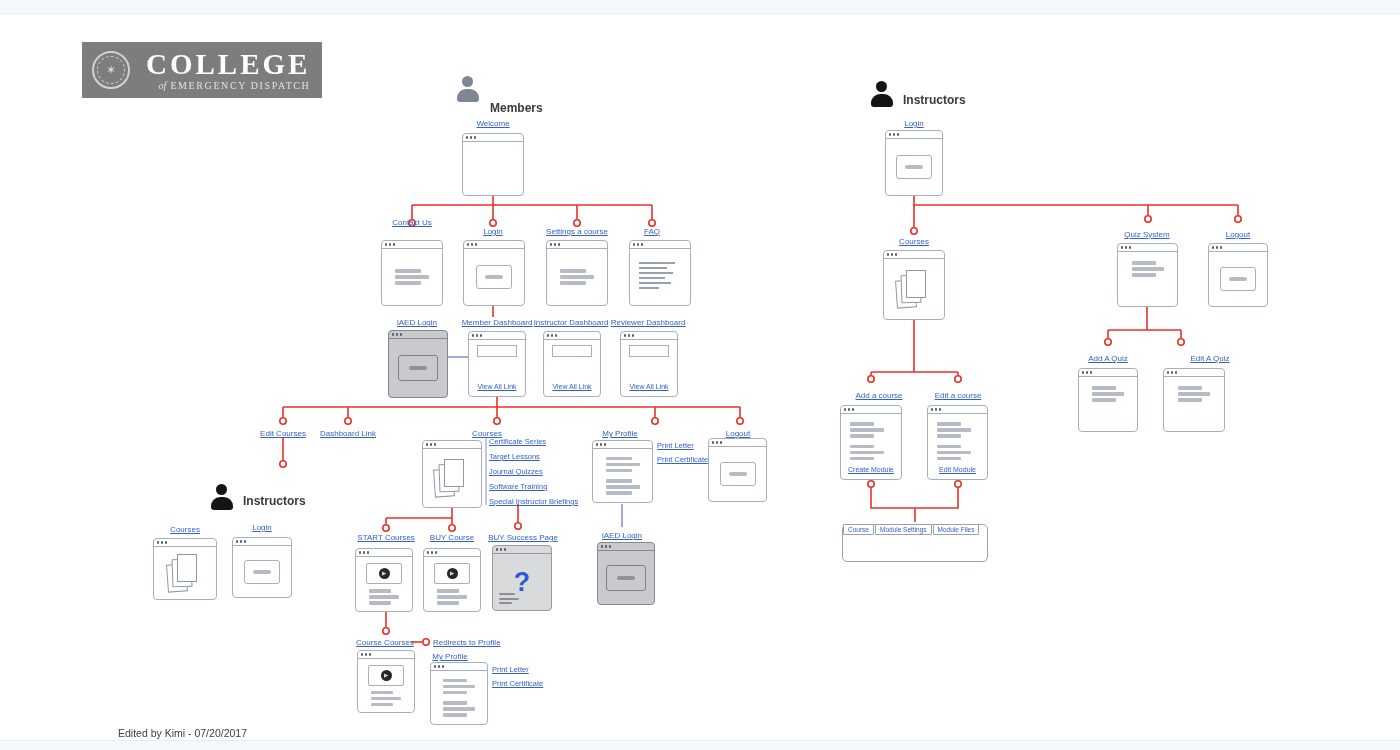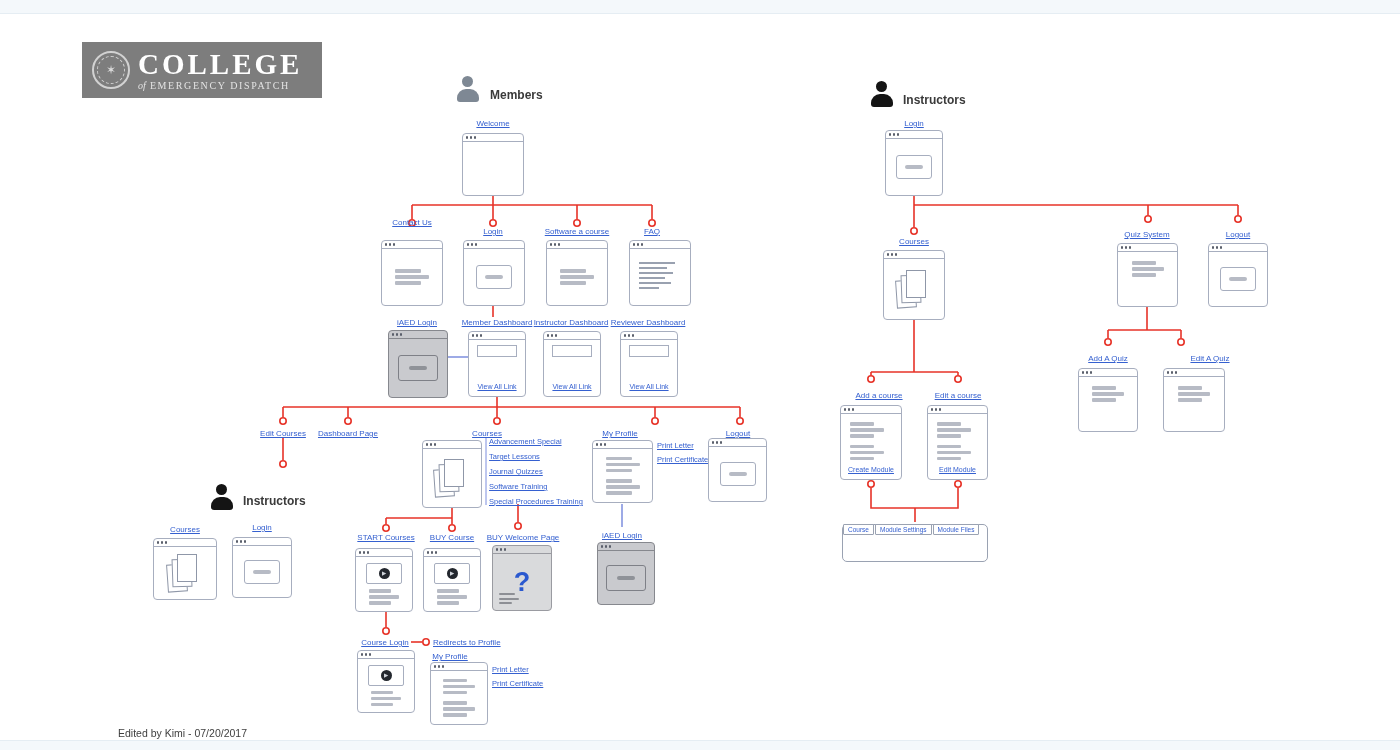--- a/index.html
+++ b/index.html
@@ -5,21 +5,21 @@
   html,body{margin:0;padding:0;background:#eef4f8;font-family:"Liberation Sans",sans-serif;}
   #canvas{position:relative;width:1400px;height:750px;background:#fff;overflow:hidden;margin:0 auto;}
   .edge{position:absolute;left:0;right:0;background:#f4f8fb;}
   .edge.top{top:0;height:13px;border-bottom:1px solid #e5edf3;}
   .edge.bot{bottom:0;height:9px;border-top:1px solid #e5edf3;}
 
   
   .logo{position:absolute;left:82px;top:42px;width:240px;height:56px;background:#7d7d7d;display:flex;align-items:center;padding-left:10px;box-sizing:border-box;}
   .seal{width:38px;height:38px;border:2px solid #d2d2d2;border-radius:50%;display:flex;align-items:center;justify-content:center;box-sizing:border-box;flex:0 0 auto;}
   .seal-inner{width:26px;height:26px;border:1px dashed #cfcfcf;border-radius:50%;color:#dcdcdc;font-size:12px;line-height:26px;text-align:center;}
-  .logo-text{margin-left:8px;}
+  .logo-text{margin-left:16px;text-align:right;}
   .logo-title{font-family:"Liberation Serif",serif;font-weight:700;font-size:29px;letter-spacing:3px;color:#fff;line-height:1;}
   .logo-sub{font-family:"Liberation Serif",serif;font-size:10px;letter-spacing:1.6px;color:#e3e3e3;margin-top:1px;}
   .logo-sub i{text-transform:lowercase;letter-spacing:0;}
 
   
   .person{position:absolute;width:24px;height:27px;}
   .person .head{position:absolute;left:6px;top:0;width:11px;height:11px;border-radius:50%;}
   .person .torso{position:absolute;left:1px;bottom:1px;width:22px;height:13px;border-radius:9px 9px 3px 3px;}
   .person.gray .head,.person.gray .torso{background:#7e8894;}
   .person.black .head,.person.black .torso{background:#141414;}
@@ -132,21 +132,21 @@
     <div class="logo-text">
       <div class="logo-title">COLLEGE</div>
       <div class="logo-sub"><i>of</i> <span>EMERGENCY DISPATCH</span></div>
     </div>
   </div>
 
   <div class="person gray" style="left:456px;top:76px">
       <span class="head"></span>
       <span class="torso"></span>
     </div>
-  <div class="section-lbl" style="left:490px;top:88px">Members</div>
+  <div class="section-lbl" style="left:490px;top:101px">Members</div>
   <div class="person black" style="left:210px;top:484px">
       <span class="head"></span>
       <span class="torso"></span>
     </div>
   <div class="section-lbl" style="left:243px;top:494px">Instructors</div>
   <div class="person black" style="left:870px;top:81px">
       <span class="head"></span>
       <span class="torso"></span>
     </div>
   <div class="section-lbl" style="left:903px;top:93px">Instructors</div>
@@ -178,21 +178,21 @@
     <div class="tbar">
         <span class="dots"></span>
       </div>
     <div class="wbody">
         <div class="loginbox">
           <i></i>
         </div>
       </div>
   </div>
 
-  <a class="lbl" style="left:577px;top:227px">Software a course</a>
+  <a class="lbl" style="left:577px;top:227px">Settings a course</a>
   <div class="win" style="left:546px;top:240px;width:62px;height:66px">
     <div class="tbar">
         <span class="dots"></span>
       </div>
     <div class="wbody">
         <div class="grp">
           <i class="b" style="width:26px"></i>
           <i class="b" style="width:34px"></i>
           <i class="b" style="width:26px"></i>
         </div>
@@ -253,39 +253,39 @@
     <div class="tbar">
         <span class="dots"></span>
       </div>
     <div class="wbody">
         <div class="dashrect"></div>
         <a class="win-link">View All Link</a>
       </div>
   </div>
 
   <a class="lbl" style="left:283px;top:429px">Edit Courses</a>
-  <a class="lbl" style="left:348px;top:429px">Dashboard Page</a>
+  <a class="lbl" style="left:348px;top:429px">Dashboard Link</a>
   <a class="lbl" style="left:487px;top:429px">Courses</a>
   <div class="win" style="left:422px;top:440px;width:60px;height:68px">
     <div class="tbar">
         <span class="dots"></span>
       </div>
     <div class="wbody">
         <div class="pages">
           <i></i>
           <i></i>
           <i></i>
         </div>
       </div>
   </div>
-  <a class="lbl l slink" style="left:489px;top:437px">Advancement Special</a>
+  <a class="lbl l slink" style="left:489px;top:437px">Certificate Series</a>
   <a class="lbl l slink" style="left:489px;top:452px">Target Lessons</a>
   <a class="lbl l slink" style="left:489px;top:467px">Journal Quizzes</a>
   <a class="lbl l slink" style="left:489px;top:482px">Software Training</a>
-  <a class="lbl l slink" style="left:489px;top:497px">Special Procedures Training</a>
+  <a class="lbl l slink" style="left:489px;top:497px">Special Instructor Briefings</a>
 
   <a class="lbl" style="left:620px;top:429px">My Profile</a>
   <div class="win" style="left:592px;top:440px;width:61px;height:63px">
     <div class="tbar">
         <span class="dots"></span>
       </div>
     <div class="wbody">
       <div class="grp" style="margin-bottom:7px">
           <i class="b" style="width:26px"></i>
           <i class="b" style="width:34px"></i>
@@ -363,21 +363,21 @@
         <div class="vid">
           <span class="play">▶</span>
         </div>
       <div class="grp">
           <i class="b" style="width:22px"></i>
           <i class="b" style="width:30px"></i>
           <i class="b" style="width:22px"></i>
         </div>
       </div>
   </div>
-  <a class="lbl" style="left:523px;top:533px">BUY Welcome Page</a>
+  <a class="lbl" style="left:523px;top:533px">BUY Success Page</a>
   <div class="win graylt" style="left:492px;top:545px;width:60px;height:66px">
     <div class="tbar">
         <span class="dots"></span>
       </div>
     <div class="wbody">
         <span class="qmark">?</span>
       <div class="grp qbars">
           <i class="b" style="width:16px"></i>
           <i class="b" style="width:20px"></i>
           <i class="b" style="width:13px"></i>
@@ -390,21 +390,21 @@
     <div class="tbar">
         <span class="dots"></span>
       </div>
     <div class="wbody">
         <div class="loginbox">
           <i></i>
         </div>
       </div>
   </div>
 
-  <a class="lbl" style="left:385px;top:638px">Course Login</a>
+  <a class="lbl" style="left:385px;top:638px">Course Courses</a>
   <a class="lbl l" style="left:433px;top:638px">Redirects to Profile</a>
   <div class="win" style="left:357px;top:650px;width:58px;height:63px">
     <div class="tbar">
         <span class="dots"></span>
       </div>
     <div class="wbody">
         <div class="vid">
           <span class="play">▶</span>
         </div>
       <div class="grp">

